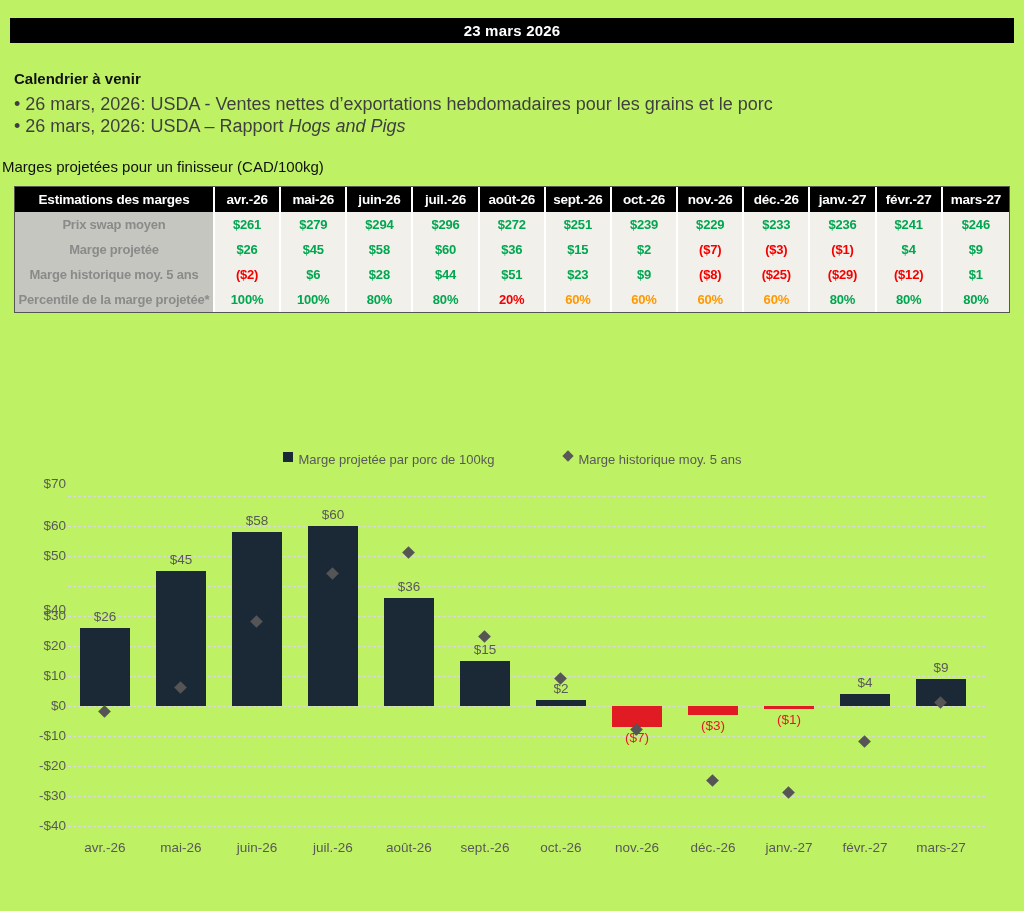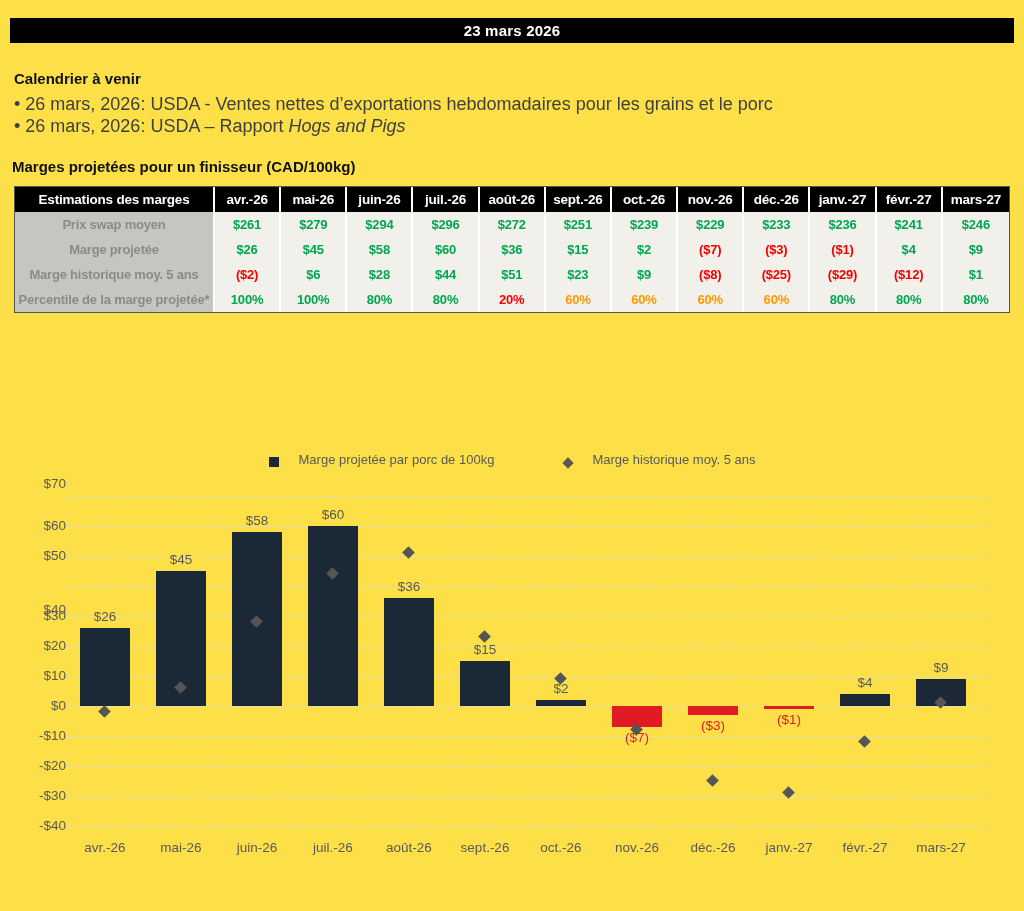--- a/index.html
+++ b/index.html
@@ -1,31 +1,31 @@
 <!DOCTYPE html>
 <html><head>
 <meta charset="utf-8">
 <style>
   * { margin:0; padding:0; box-sizing:border-box; }
   html,body { background:#ffffff; }
   body { font-family:"Liberation Sans", sans-serif; }
-  .page { position:relative; width:1024px; height:911px; background:#fde047; overflow:hidden; }
+  .page { position:relative; width:1024px; height:911px; background:#bef264; overflow:hidden; }
 
   
   .banner { position:absolute; left:10px; top:18px; width:1004px; height:25px;
             background:#000000; color:#ffffff; font-weight:bold; font-size:15px;
             display:flex; align-items:center; justify-content:center; letter-spacing:.2px; }
 
   
   .cal-title { position:absolute; left:14px; top:70px; font-size:15px; font-weight:bold; color:#111; }
   .cal-list { position:absolute; left:14px; top:93px; font-size:18px; color:#3f3f3f; line-height:22px; }
   .cal-item .it { font-style:italic; }
 
   
-  .tbl-title { position:absolute; left:12px; top:158px; font-size:15px; font-weight:bold; color:#111; }
+  .tbl-title { position:absolute; left:2px; top:158px; font-size:15px; font-weight:normal; color:#111; }
   table.margins { position:absolute; left:14px; top:186px; width:996px; border-collapse:separate;
                   border-spacing:0; table-layout:fixed; border:1px solid #555; }
   table.margins th, table.margins td {
       height:25px; text-align:center; vertical-align:middle;
       font-size:13px; font-weight:bold; letter-spacing:-.2px;
       border-right:2px solid #ffffff; overflow:hidden; white-space:nowrap; }
   table.margins th:last-child, table.margins td:last-child { border-right:none; }
   table.margins thead th { background:#000000; color:#ffffff; font-size:13.5px; }
   table.margins td.rowlabel { background:#c6c6c1; color:#8a8a8a;margin-left:8px; }
   table.margins td.val { background:#f2f0ea; }
@@ -35,21 +35,21 @@
 
   .hypo { position:absolute; left:14px; top:330px; width:1000px; font-size:12.5px;
           font-style:italic; color:#595959; letter-spacing:-.1px; }
   .footnote { position:absolute; left:14px; top:361px; width:1000px; font-size:12.5px;
           font-style:italic; color:#595959; letter-spacing:-.1px; }
 
   
   .chart { position:absolute; left:0; top:440px; width:1024px; height:471px; }
   .legend { position:absolute; left:0; top:12px; width:1024px; display:flex;
             justify-content:center; gap:70px; font-size:13px; color:#595959; }
-  .legend-item { display:flex; align-items:flex-end; gap:20px; }
+  .legend-item { display:flex; align-items:flex-start; gap:6px; }
   .lg-sq { width:10px; height:10px; background:#1b2836; display:inline-block; }
   .lg-di { width:8px; height:8px; background:#595959; display:inline-block; transform:rotate(45deg); }
   .gridline { position:absolute; border-top:1px dashed #d9d9d9; height:0; }
   .ytick { position:absolute; width:58px; text-align:right; font-size:13.5px; color:#595959; }
   .bar { position:absolute; }
   .bar-label { position:absolute; width:64px; text-align:center; font-size:13.5px; color:#595959; }
   .bar-label.neg { color:#e01b24; }
   .diamond { position:absolute; width:9px; height:9px; background:#555555; transform:rotate(45deg); }
   .xtick { position:absolute; width:76px; text-align:center; font-size:13.5px; color:#595959; }
 </style>

